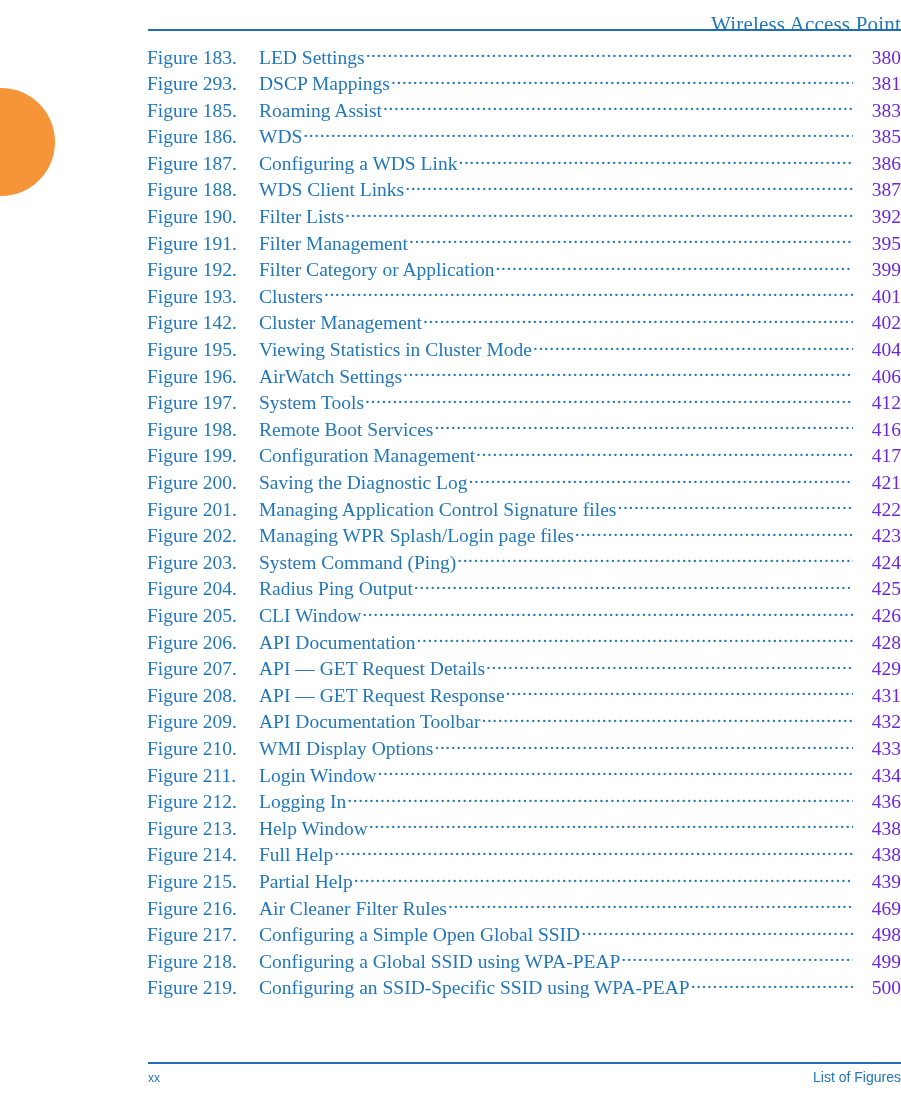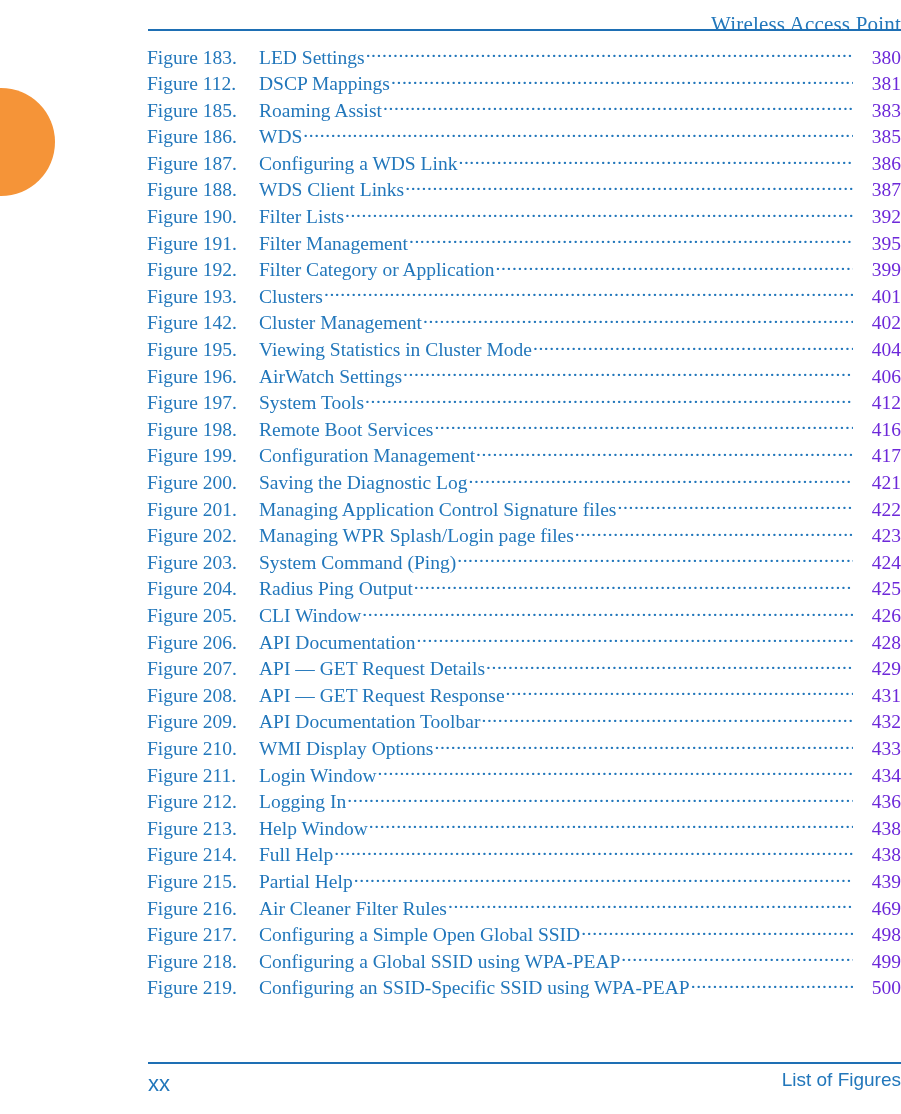--- a/index.html
+++ b/index.html
@@ -119,29 +119,29 @@
     top: 0px;
     width: 753px;
     height: 2px;
     background: #1E6FB4;
   }
   .footer-left {
     position: absolute;
     left: 0px;
     top: 9px;
     font-family: "Liberation Sans", "DejaVu Sans", sans-serif;
-    font-size: 22px;
+    font-size: 12px;
     color: #2277BB;
   }
   .footer-right {
     position: absolute;
     right: 0px;
     top: 7px;
     font-family: "Liberation Sans", "DejaVu Sans", sans-serif;
-    font-size: 19px;
+    font-size: 14px;
     color: #2277BB;
     white-space: nowrap;
   }
 </style>
 </head>
 <body>
 
 <div class="page">
 
   <div class="left-tab"></div>
@@ -152,21 +152,21 @@
   </div>
 
   <div class="toc">
       <div class="toc-row">
         <span class="fig-label">Figure 183.</span>
         <span class="fig-title">LED Settings</span>
         <span class="leader"></span>
         <span class="fig-page">380</span>
       </div>
       <div class="toc-row">
-        <span class="fig-label">Figure 112.</span>
+        <span class="fig-label">Figure 293.</span>
         <span class="fig-title">DSCP Mappings</span>
         <span class="leader"></span>
         <span class="fig-page">381</span>
       </div>
       <div class="toc-row">
         <span class="fig-label">Figure 185.</span>
         <span class="fig-title">Roaming Assist</span>
         <span class="leader"></span>
         <span class="fig-page">383</span>
       </div>

